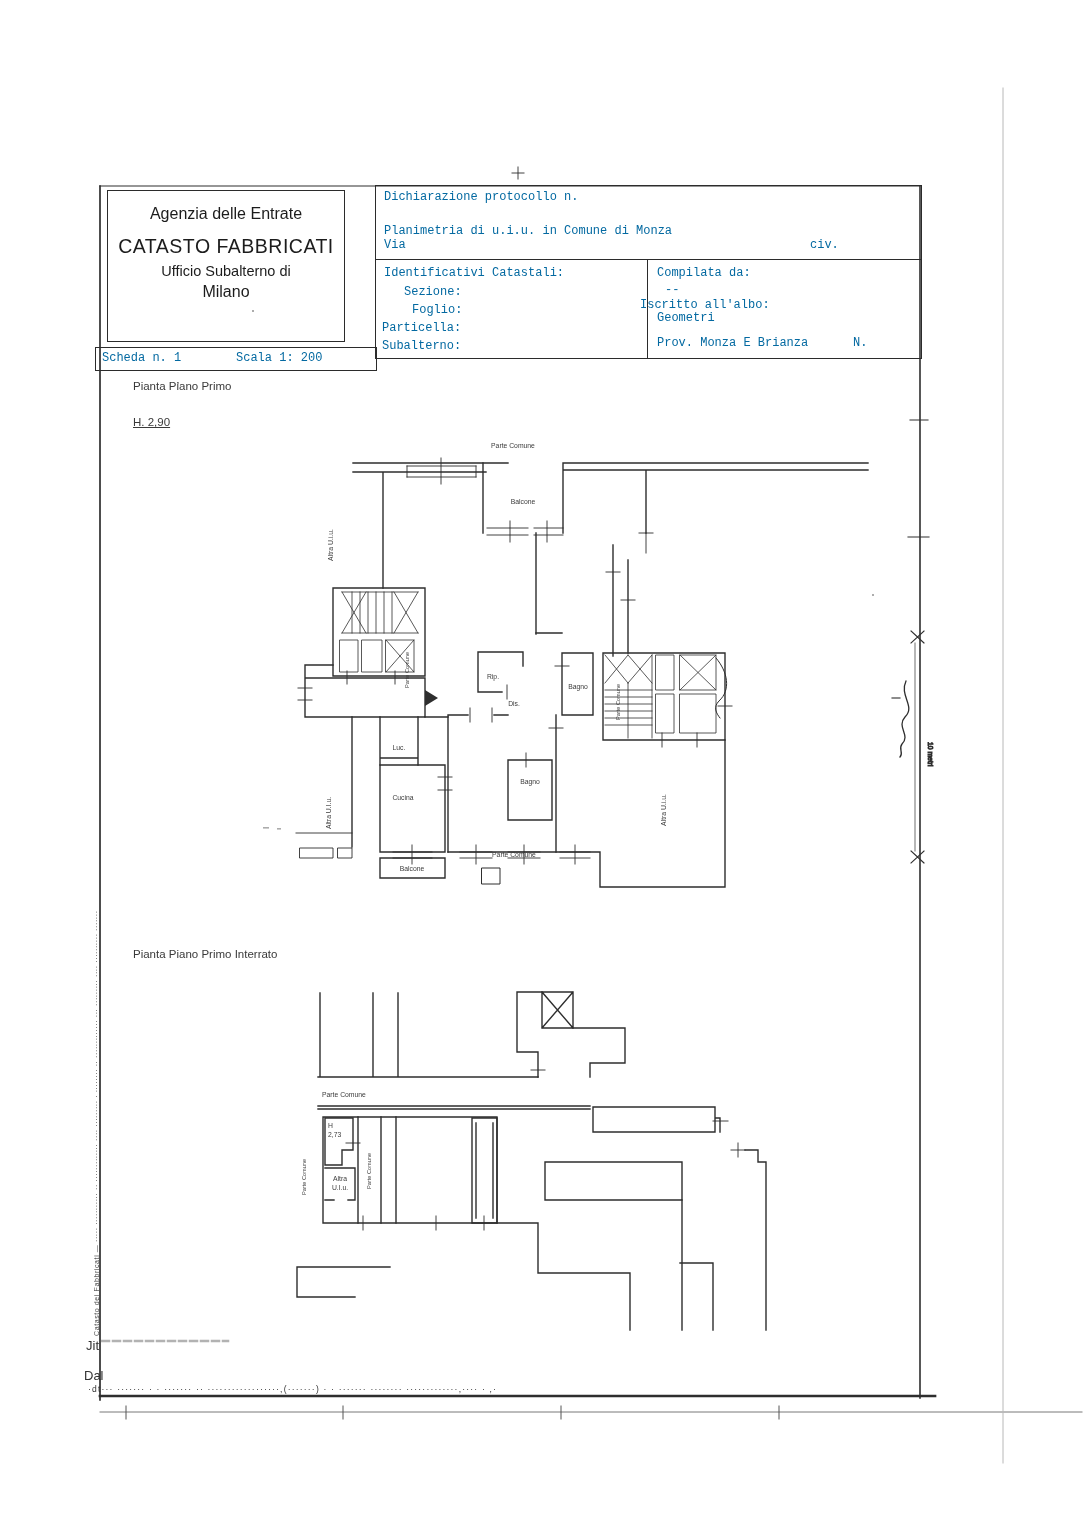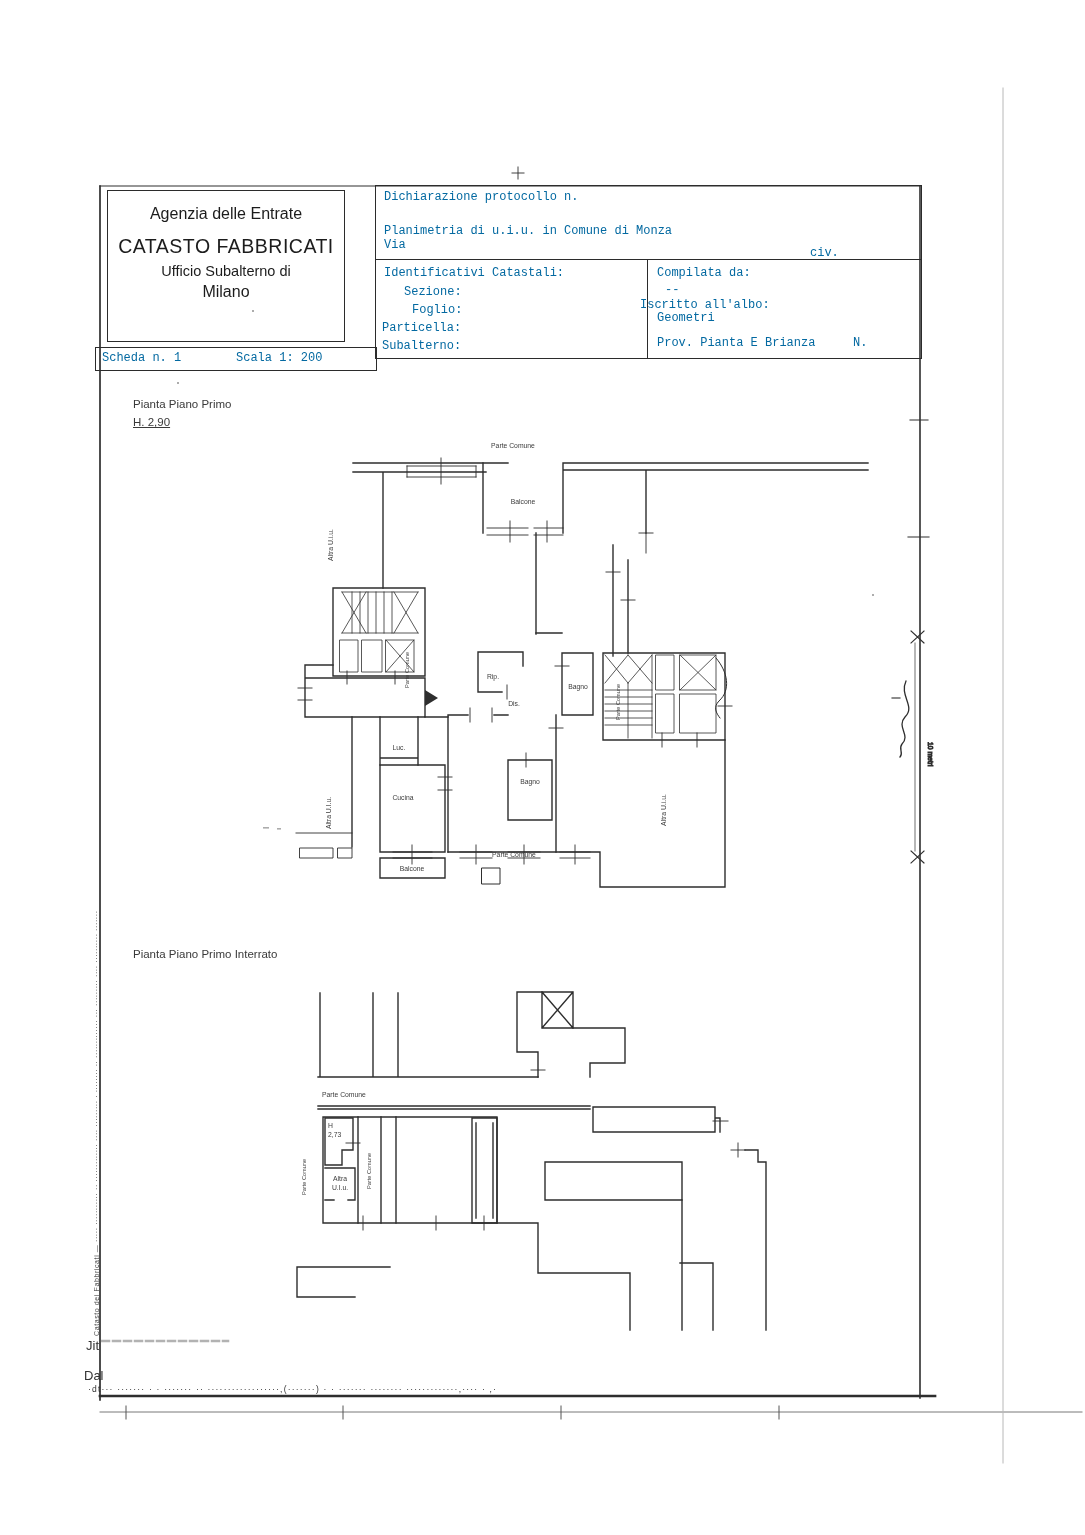--- a/index.html
+++ b/index.html
@@ -40,39 +40,39 @@
 
   <div class="abs boxline" style="left:95px;top:347px;width:280px;height:22px;border-width:1.5px;">
     <div class="tw abs" style="left:6px;top:3px;">Scheda n. 1</div>
     <div class="tw abs" style="left:140px;top:3px;">Scala 1: 200</div>
   </div>
 
   <div class="abs boxline" style="left:375px;top:185px;width:545px;height:172px;border-width:1.5px;">
     <div class="tw abs" style="left:8px;top:4px;">Dichiarazione protocollo n.</div>
     <div class="tw abs" style="left:8px;top:38px;">Planimetria di u.i.u. in Comune di Monza</div>
     <div class="tw abs" style="left:8px;top:52px;">Via</div>
-    <div class="tw abs" style="left:434px;top:60px;">civ.</div>
+    <div class="tw abs" style="left:434px;top:52px;">civ.</div>
     <div class="abs" style="left:0;top:73px;width:545px;border-top:1.4px solid #2b2b2b;"></div>
     <div class="abs" style="left:271px;top:73px;height:99px;border-left:1.4px solid #2b2b2b;"></div>
 
     <div class="tw abs" style="left:8px;top:80px;">Identificativi Catastali:</div>
     <div class="tw abs" style="left:28px;top:99px;">Sezione:</div>
     <div class="tw abs" style="left:36px;top:117px;">Foglio:</div>
     <div class="tw abs" style="left:6px;top:135px;">Particella:</div>
     <div class="tw abs" style="left:6px;top:153px;">Subalterno:</div>
 
     <div class="tw abs" style="left:281px;top:80px;">Compilata da:</div>
     <div class="tw abs" style="left:289px;top:97px;">--</div>
     <div class="tw abs" style="left:264px;top:112px;">Iscritto all'albo:</div>
     <div class="tw abs" style="left:281px;top:125px;">Geometri</div>
-    <div class="tw abs" style="left:281px;top:150px;">Prov. Pianta E Brianza</div>
+    <div class="tw abs" style="left:281px;top:150px;">Prov. Monza E Brianza</div>
     <div class="tw abs" style="left:477px;top:150px;">N.</div>
   </div>
 
-  <div class="abs plan-title" style="left:133px;top:398px;">Pianta Piano Primo</div>
+  <div class="abs plan-title" style="left:133px;top:380px;">Pianta Piano Primo</div>
   <div class="abs plan-title" style="left:133px;top:416px;text-decoration:underline;">H. 2,90</div>
   <div class="abs plan-title" style="left:133px;top:948px;">Pianta Piano Primo Interrato</div>
 
   <div class="abs margin-vert" style="left:93px;top:1336px;width:790px;">Catasto dei Fabbricati — ····· ··········· ·· ············· ···· ········· · ········ ·· ············· ··· ········· ···· ·········· ·······</div>
 
   <div class="abs footer-frag" style="left:86px;top:1338px;">Jit</div>
   <div class="abs footer-frag" style="left:84px;top:1368px;">Dal</div>
   <div class="abs footer-line" style="left:88px;top:1384px;width:845px;">·dt··· ······· ·  · ······· ·· ··················,(·······)  ·  · ······· ········ ·············,···· · ,·</div>
 
   <svg class="abs" style="left:0;top:0;" width="1085" height="1535" viewBox="0 0 1085 1535">

